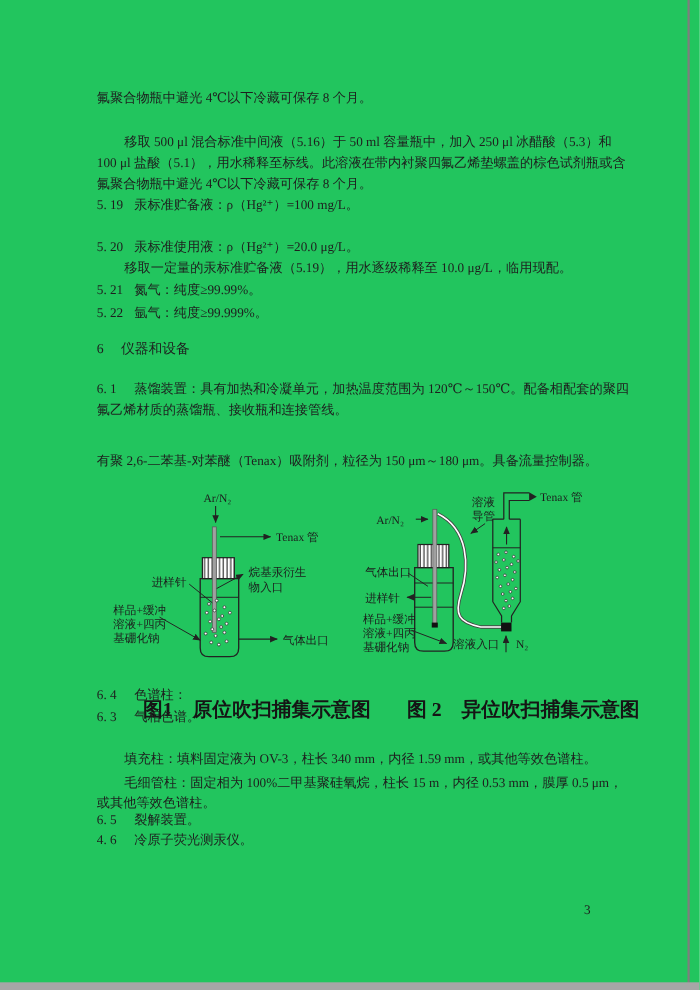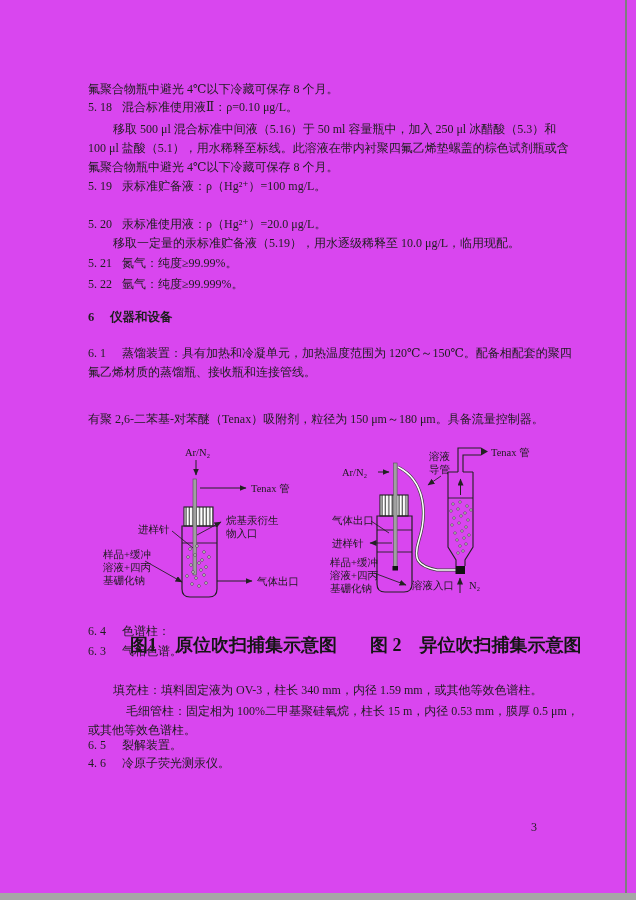--- a/index.html
+++ b/index.html
@@ -1,35 +1,34 @@
 <!DOCTYPE html>
 <html><head>
 <meta charset="utf-8">
 <style>
   html,body{margin:0;padding:0;}
   body{background:#ffffff;font-family:"Liberation Serif","DejaVu Serif",serif;}
-  #page{position:relative;width:636px;height:900px;background:#d946ef;overflow:hidden;color:#1e1e1e;}
+  #page{position:relative;width:636px;height:900px;background:#22c55e;overflow:hidden;color:#1e1e1e;}
   .ln{position:absolute;white-space:nowrap;font-size:12px;line-height:15px;color:#1e1e1e;}
   .num{display:inline-block;width:34px;}
   .hnum{display:inline-block;width:22px;}
-  .bold{font-weight:bold;}
+  .bold{font-weight:normal;}
   .caption{position:absolute;white-space:nowrap;font-size:18px;font-weight:bold;color:#151515;margin-top:16px;}
   #right-scan-line{position:absolute;top:0;left:625px;width:2px;height:895px;background:#7e7e7e;}
   #bottom-scan-strip{position:absolute;left:0;top:893px;width:636px;height:7px;background:#a6a6a6;}
   .figsvg{position:absolute;overflow:visible;}
   svg text{font-family:"Liberation Serif","DejaVu Serif",serif;font-size:10.5px;fill:#1c1c1c;}
   #page-num{position:absolute;left:531px;top:820px;font-size:12px;}
 </style>
 </head>
 <body>
 
 <div id="page">
 
   <div class="ln" style="top:82px;left:88px"><span>氟聚合物瓶中避光 4℃以下冷藏可保存 8 个月。</span></div>
-  <div class="ln" style="top:100px;left:88px"><span class="num">5. 18</span><span>混合标准使用液Ⅱ：ρ=0.10 μg/L。</span></div>
   <div class="ln" style="top:122px;left:113px"><span>移取 500 μl 混合标准中间液（5.16）于 50 ml 容量瓶中，加入 250 μl 冰醋酸（5.3）和</span></div>
   <div class="ln" style="top:141px;left:88px"><span>100 μl 盐酸（5.1），用水稀释至标线。此溶液在带内衬聚四氟乙烯垫螺盖的棕色试剂瓶或含</span></div>
   <div class="ln" style="top:160px;left:88px"><span>氟聚合物瓶中避光 4℃以下冷藏可保存 8 个月。</span></div>
   <div class="ln" style="top:179px;left:88px"><span class="num">5. 19</span><span>汞标准贮备液：ρ（Hg²⁺）=100 mg/L。</span></div>
   <div class="ln" style="top:217px;left:88px"><span class="num">5. 20</span><span>汞标准使用液：ρ（Hg²⁺）=20.0 μg/L。</span></div>
   <div class="ln" style="top:236px;left:113px"><span>移取一定量的汞标准贮备液（5.19），用水逐级稀释至 10.0 μg/L，临用现配。</span></div>
   <div class="ln" style="top:256px;left:88px"><span class="num">5. 21</span><span>氮气：纯度≥99.99%。</span></div>
   <div class="ln" style="top:277px;left:88px"><span class="num">5. 22</span><span>氩气：纯度≥99.999%。</span></div>
 
   <div class="ln bold" style="top:310px;left:88px;font-size:12.5px"><span class="hnum">6</span><span>仪器和设备</span></div>
@@ -159,21 +158,21 @@
     <line x1="130" y1="150" x2="130" y2="135" stroke="#222" stroke-width="1" marker-end="url(#f2ah)"></line>
     <text x="139" y="146">N₂</text>
   </svg>
 
   <div class="caption" style="top:617px;left:130px">图1　原位吹扫捕集示意图</div>
   <div class="caption" style="top:617px;left:370px">图 2　异位吹扫捕集示意图</div>
 
   <div class="ln" style="top:644px;left:88px"><span class="num">6. 3</span><span>气相色谱。</span></div>
   <div class="ln" style="top:624px;left:88px"><span class="num">6. 4</span><span>色谱柱：</span></div>
   <div class="ln" style="top:683px;left:113px"><span>填充柱：填料固定液为 OV-3，柱长 340 mm，内径 1.59 mm，或其他等效色谱柱。</span></div>
-  <div class="ln" style="top:704px;left:126px"><span>毛细管柱：固定相为 100%二甲基聚硅氧烷，柱长 15 m，内径 0.53 mm，膜厚 0.5 μm，</span></div>
+  <div class="ln" style="top:704px;left:113px"><span>毛细管柱：固定相为 100%二甲基聚硅氧烷，柱长 15 m，内径 0.53 mm，膜厚 0.5 μm，</span></div>
   <div class="ln" style="top:723px;left:88px"><span>或其他等效色谱柱。</span></div>
   <div class="ln" style="top:738px;left:88px"><span class="num">6. 5</span><span>裂解装置。</span></div>
   <div class="ln" style="top:756px;left:88px"><span class="num">4. 6</span><span>冷原子荧光测汞仪。</span></div>
 
   <div id="page-num">3</div>
 
   <div id="right-scan-line"></div>
   <div id="bottom-scan-strip"></div>
 </div>
 

